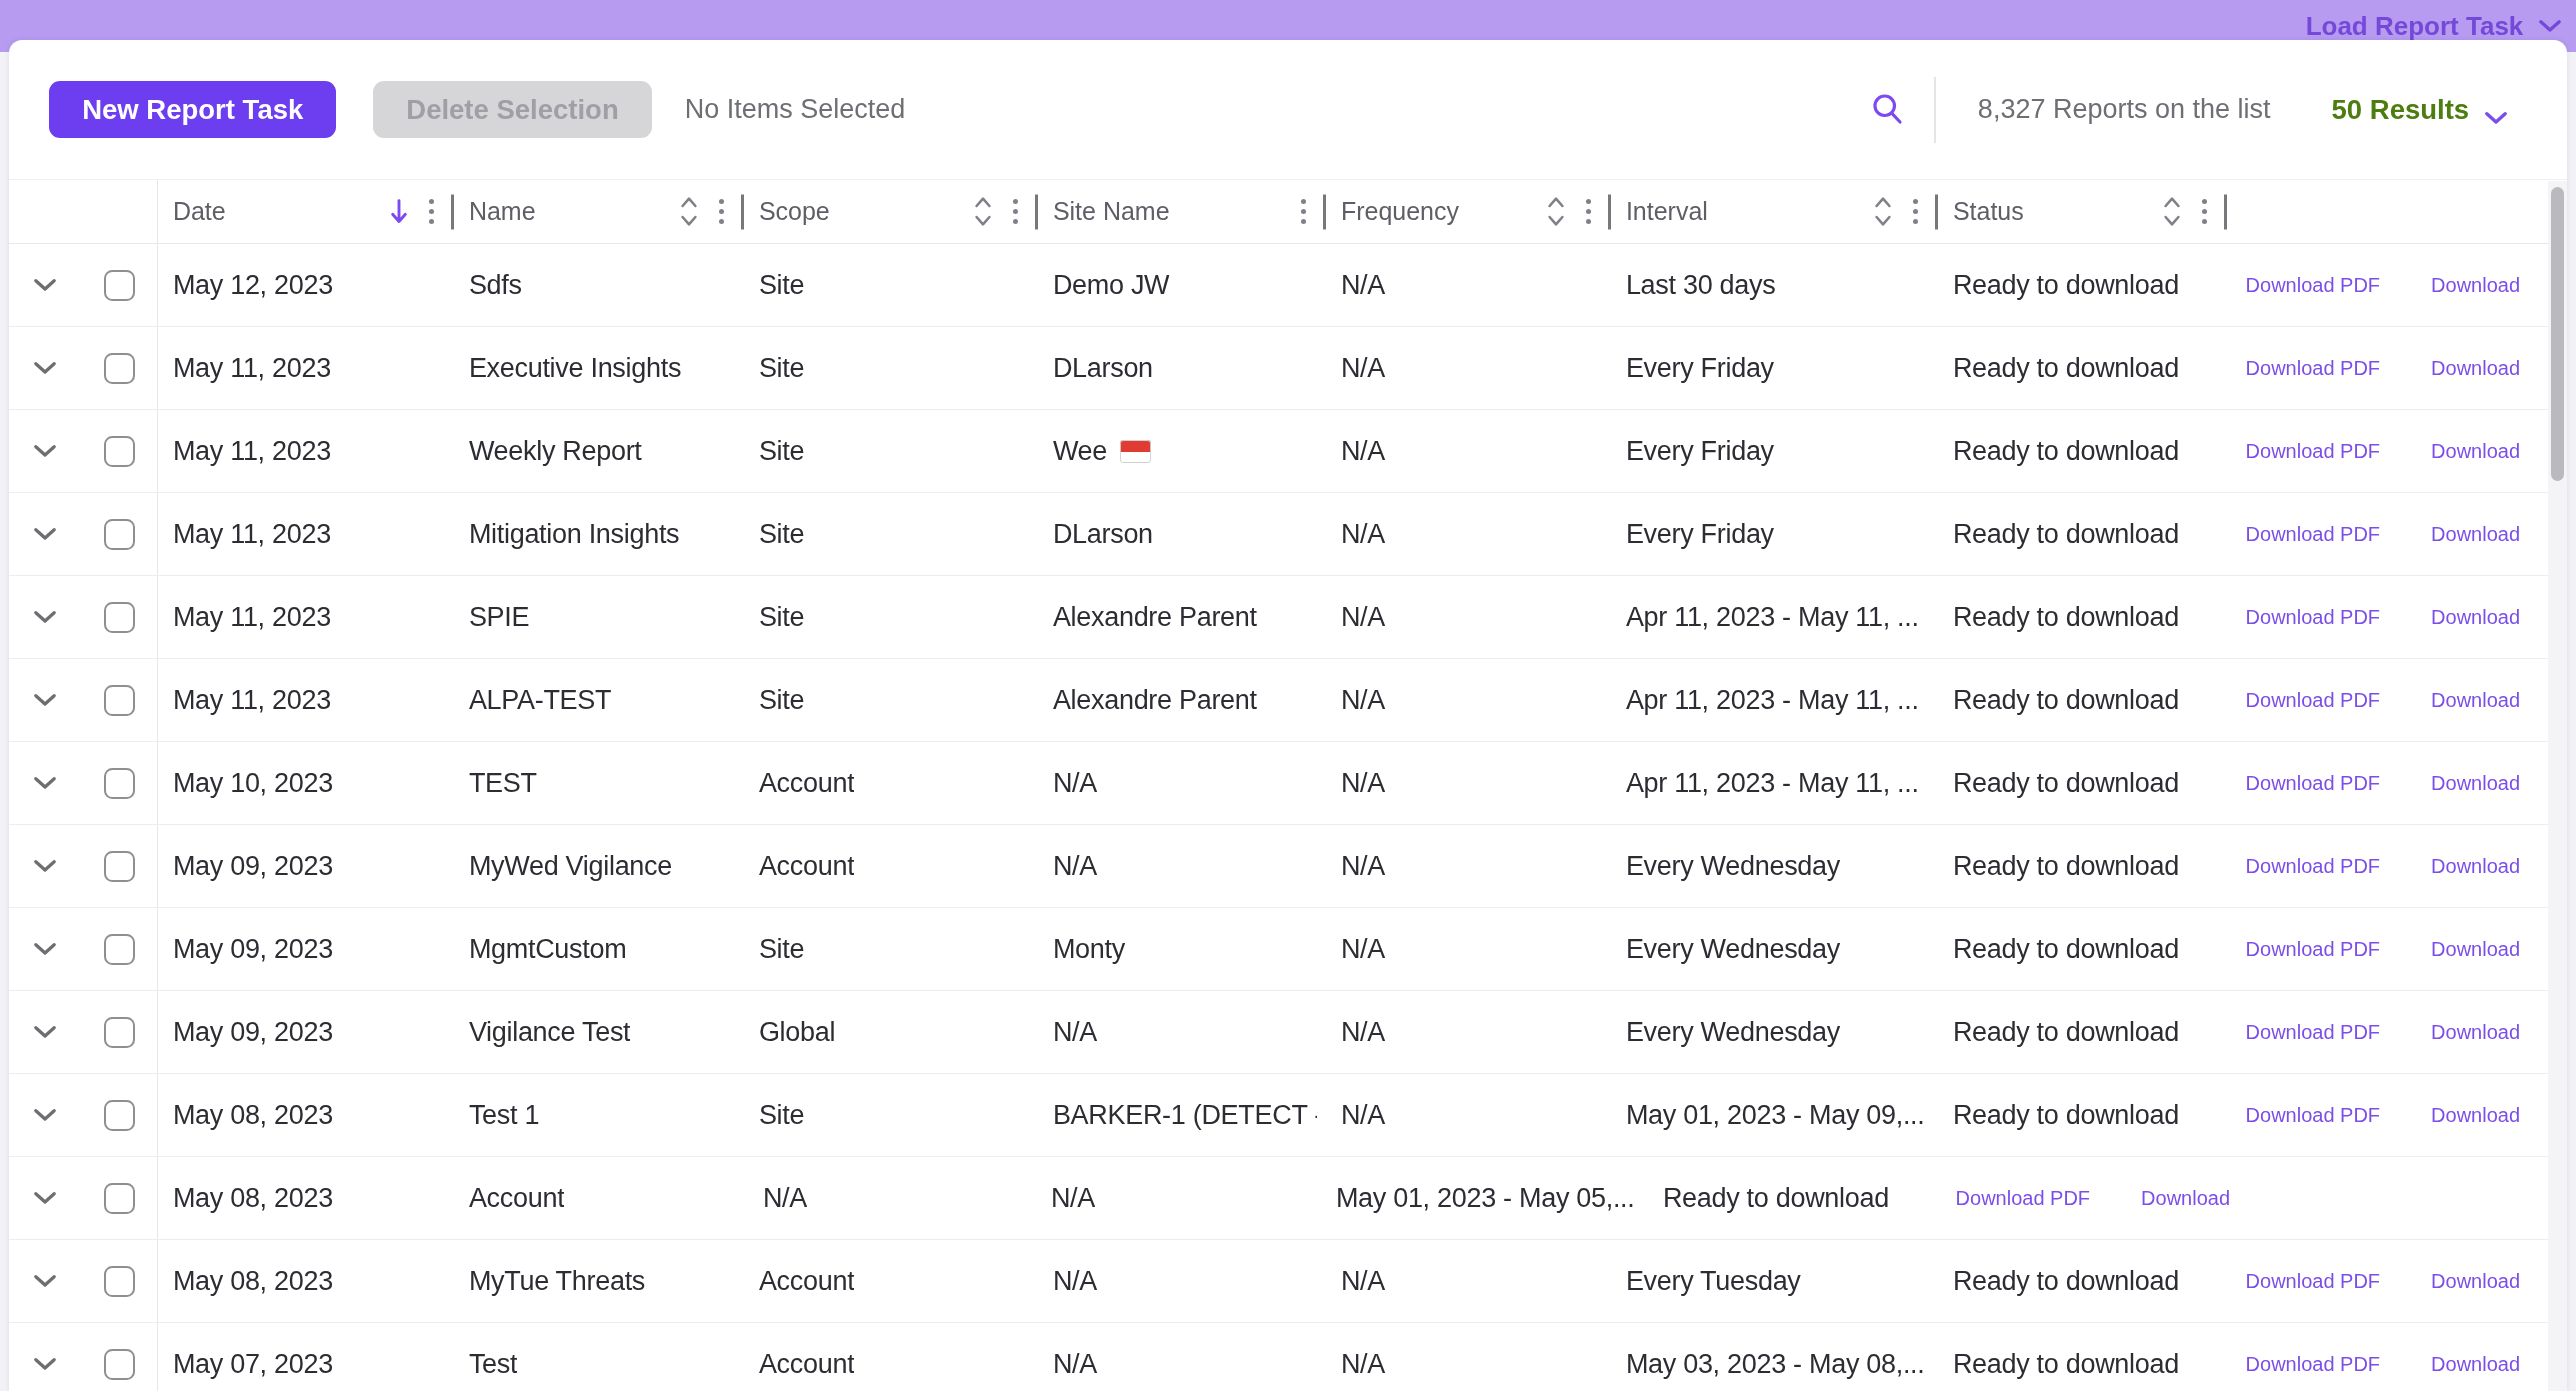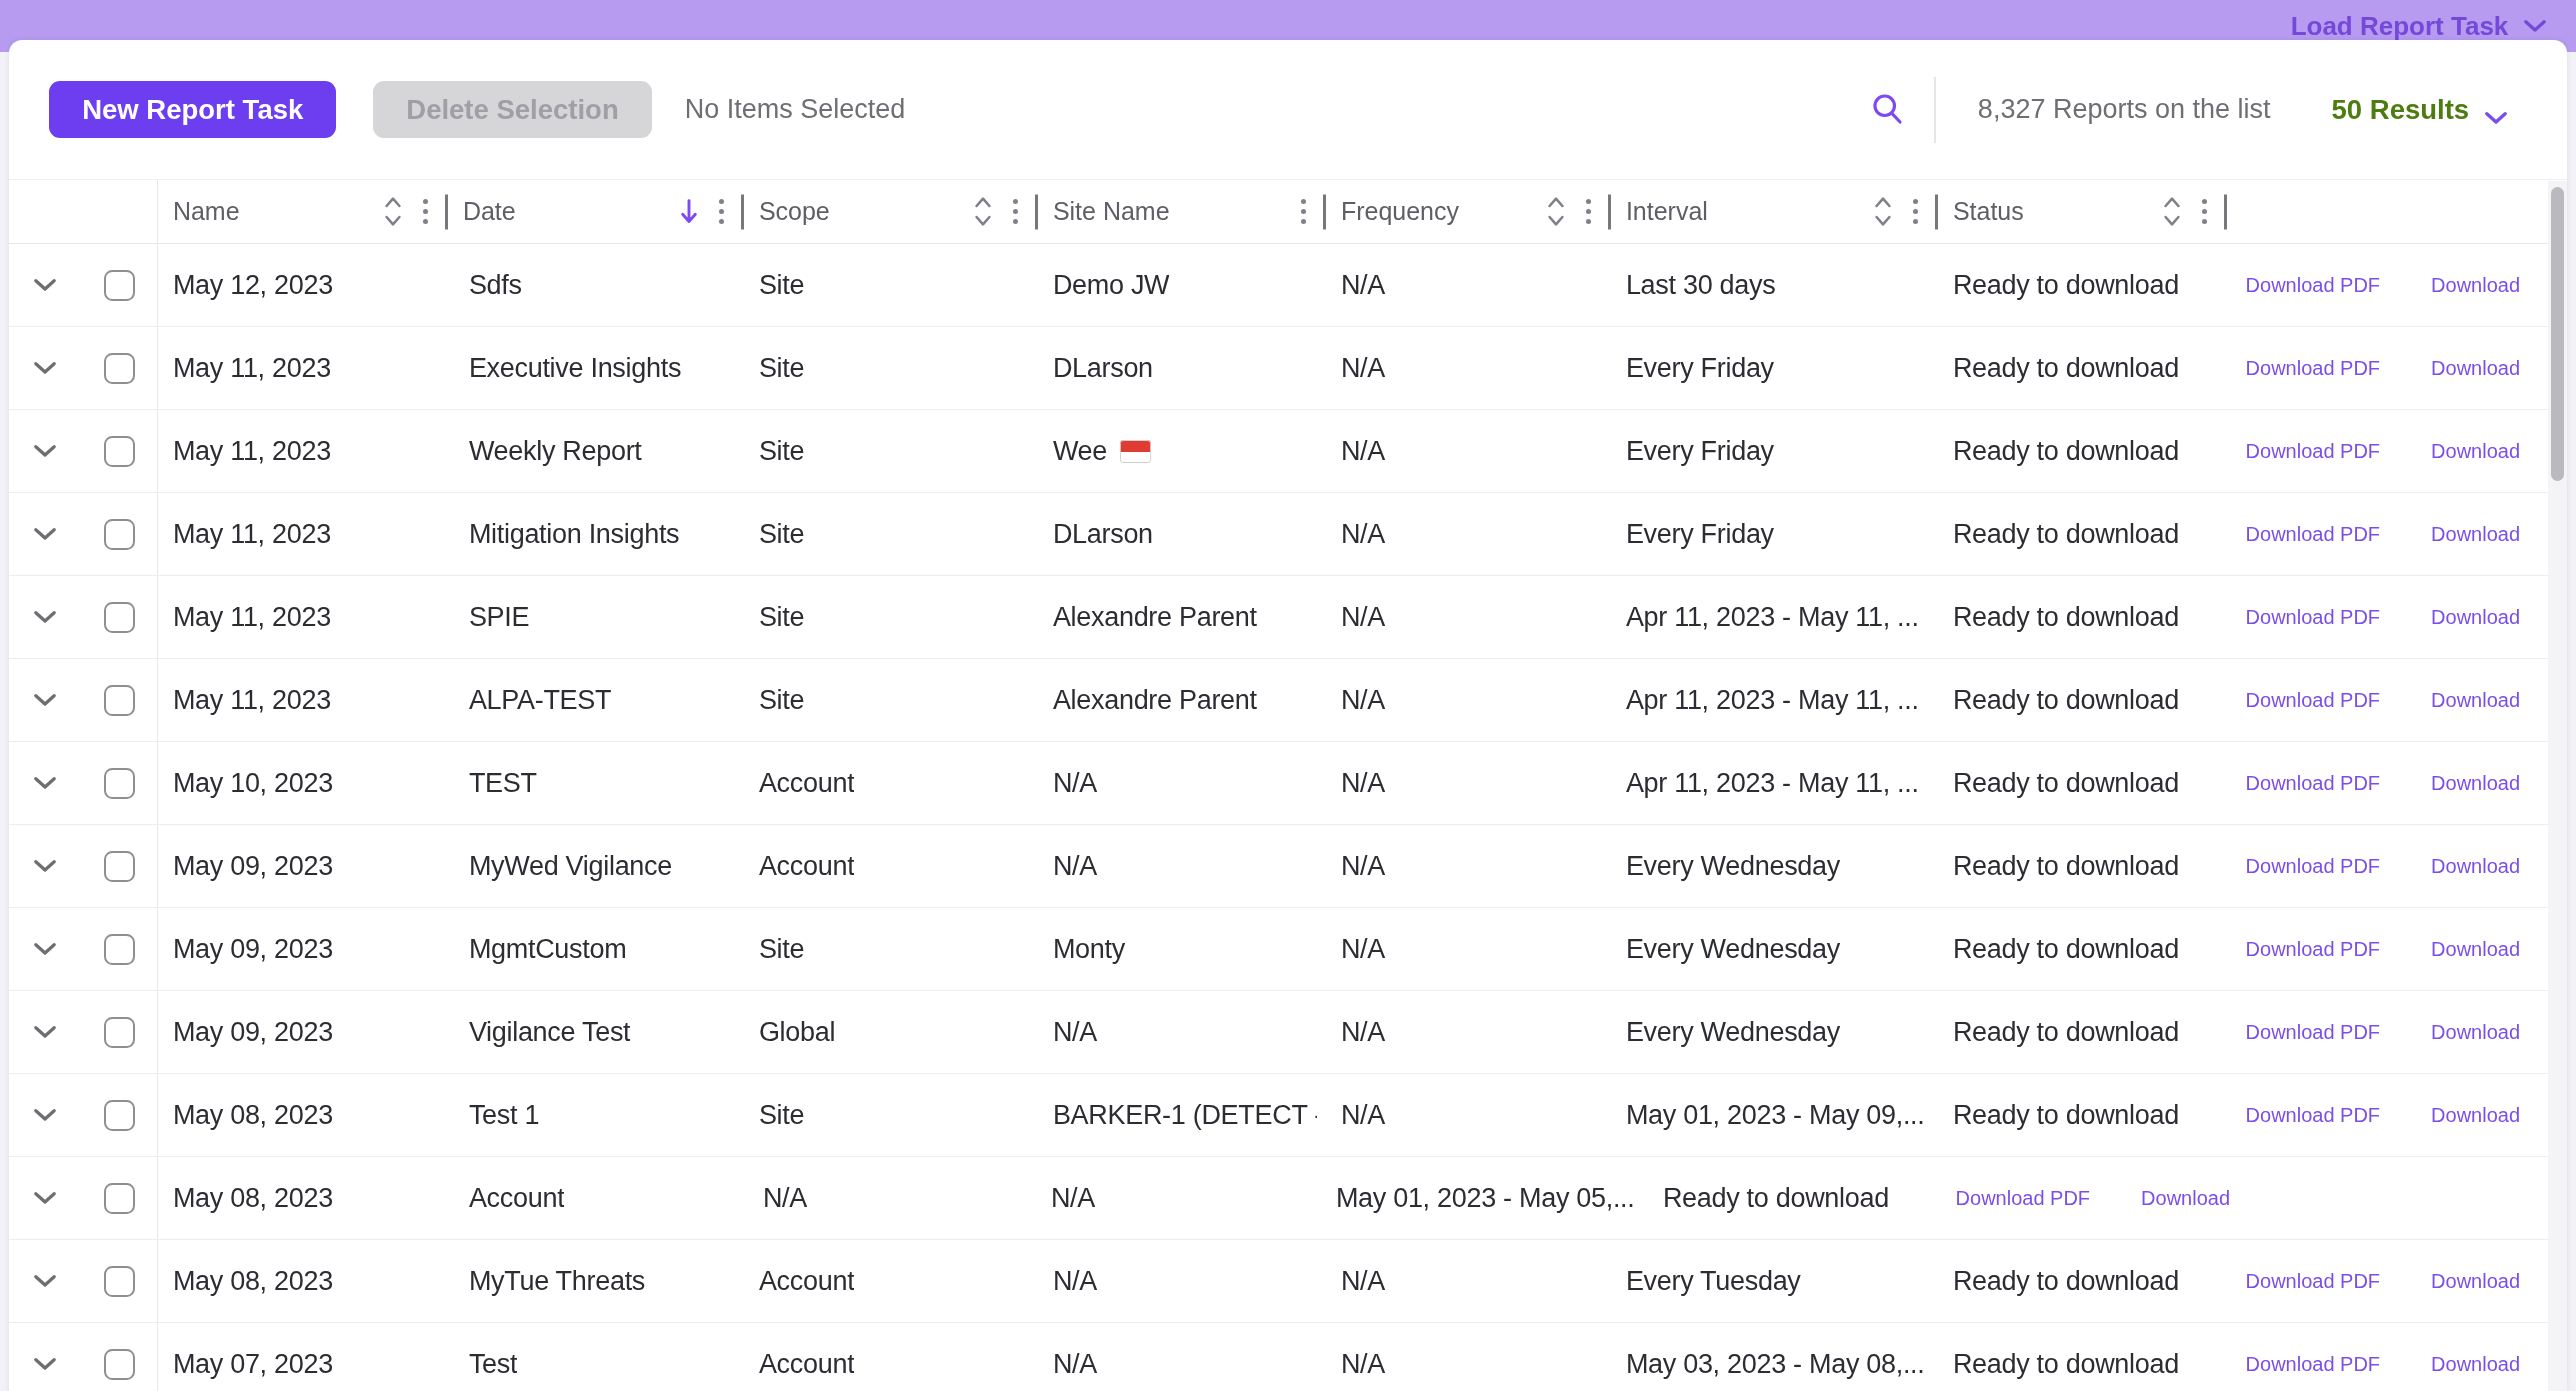--- a/index.html
+++ b/index.html
@@ -1,21 +1,21 @@
 <!DOCTYPE html>
 <html style="font-size:14.7px"><head>
 <meta charset="utf-8">
 <style>
   * { margin:0; padding:0; box-sizing:border-box; }
   html,body { width:2576px; height:1392px; overflow:hidden; background:#f2f1f6;
               font-family:"Liberation Sans", sans-serif; }
 
   
   .topbar { position:absolute; top:0; left:0; width:100%; height:52px; background:#b69bf0;
-            display:flex; align-items:center; justify-content:flex-end; padding-right:29px; }
+            display:flex; align-items:center; justify-content:flex-end; padding-right:14px; }
   .load-task { display:flex; align-items:center; gap:14.7px; color:#7448d8;
                font-size:26px; font-weight:600; cursor:pointer; }
 
   
   .panel { position:absolute; top:40px; left:9.2px; right:9.2px; bottom:0; background:#fff;
            border-radius:13px 13px 0 0; overflow:hidden; box-shadow:0 0.9px 5.5px rgba(60,40,120,.10); }
 
   
   .toolbar { height:140px; display:flex; align-items:center; padding:0 59px 0 40px;
              border-bottom:1.8px solid #efeff2; }
@@ -104,53 +104,53 @@
           <path d="M3 3 L13 12 L23 3" fill="none" stroke="#7b4ee8" stroke-width="3.8" stroke-linecap="round" stroke-linejoin="round"></path>
         </svg>
       </div>
     </div>
   </div>
 
   <div class="thead">
     <div class="expander-cell"></div>
     <div class="checkbox-cell"></div>
 
-  <div class="th col-1">
-    <span class="th-label">Name</span>
-    <span class="th-controls">
-
-      <svg class="sort-both show" width="22" height="37" viewBox="0 0 24 40">
-        <path d="M5 14 L12 6 L19 14" fill="none" stroke="#808089" stroke-width="2.8" stroke-linecap="round" stroke-linejoin="round"></path>
-        <path d="M5 26 L12 34 L19 26" fill="none" stroke="#808089" stroke-width="2.8" stroke-linecap="round" stroke-linejoin="round"></path>
-      </svg>
-      <span class="dots">
-            <i></i>
-            <i></i>
-            <i></i>
-          </span>
-    </span>
-    <span class="th-sep"></span>
-  </div>
-
   <div class="th col-0">
     <span class="th-label">Date</span>
     <span class="th-controls">
       <svg class="sort-desc show" width="22" height="29" viewBox="0 0 24 32">
         <path d="M12 4 V26 M5 19 L12 27 L19 19" fill="none" stroke="#7c4af0" stroke-width="3.2" stroke-linecap="round" stroke-linejoin="round"></path>
       </svg>
 
       <span class="dots">
             <i></i>
             <i></i>
             <i></i>
           </span>
     </span>
     <span class="th-sep"></span>
   </div>
 
+  <div class="th col-1">
+    <span class="th-label">Name</span>
+    <span class="th-controls">
+
+      <svg class="sort-both show" width="22" height="37" viewBox="0 0 24 40">
+        <path d="M5 14 L12 6 L19 14" fill="none" stroke="#808089" stroke-width="2.8" stroke-linecap="round" stroke-linejoin="round"></path>
+        <path d="M5 26 L12 34 L19 26" fill="none" stroke="#808089" stroke-width="2.8" stroke-linecap="round" stroke-linejoin="round"></path>
+      </svg>
+      <span class="dots">
+            <i></i>
+            <i></i>
+            <i></i>
+          </span>
+    </span>
+    <span class="th-sep"></span>
+  </div>
+
   <div class="th col-2">
     <span class="th-label">Scope</span>
     <span class="th-controls">
 
       <svg class="sort-both show" width="22" height="37" viewBox="0 0 24 40">
         <path d="M5 14 L12 6 L19 14" fill="none" stroke="#808089" stroke-width="2.8" stroke-linecap="round" stroke-linejoin="round"></path>
         <path d="M5 26 L12 34 L19 26" fill="none" stroke="#808089" stroke-width="2.8" stroke-linecap="round" stroke-linejoin="round"></path>
       </svg>
       <span class="dots">
             <i></i>

